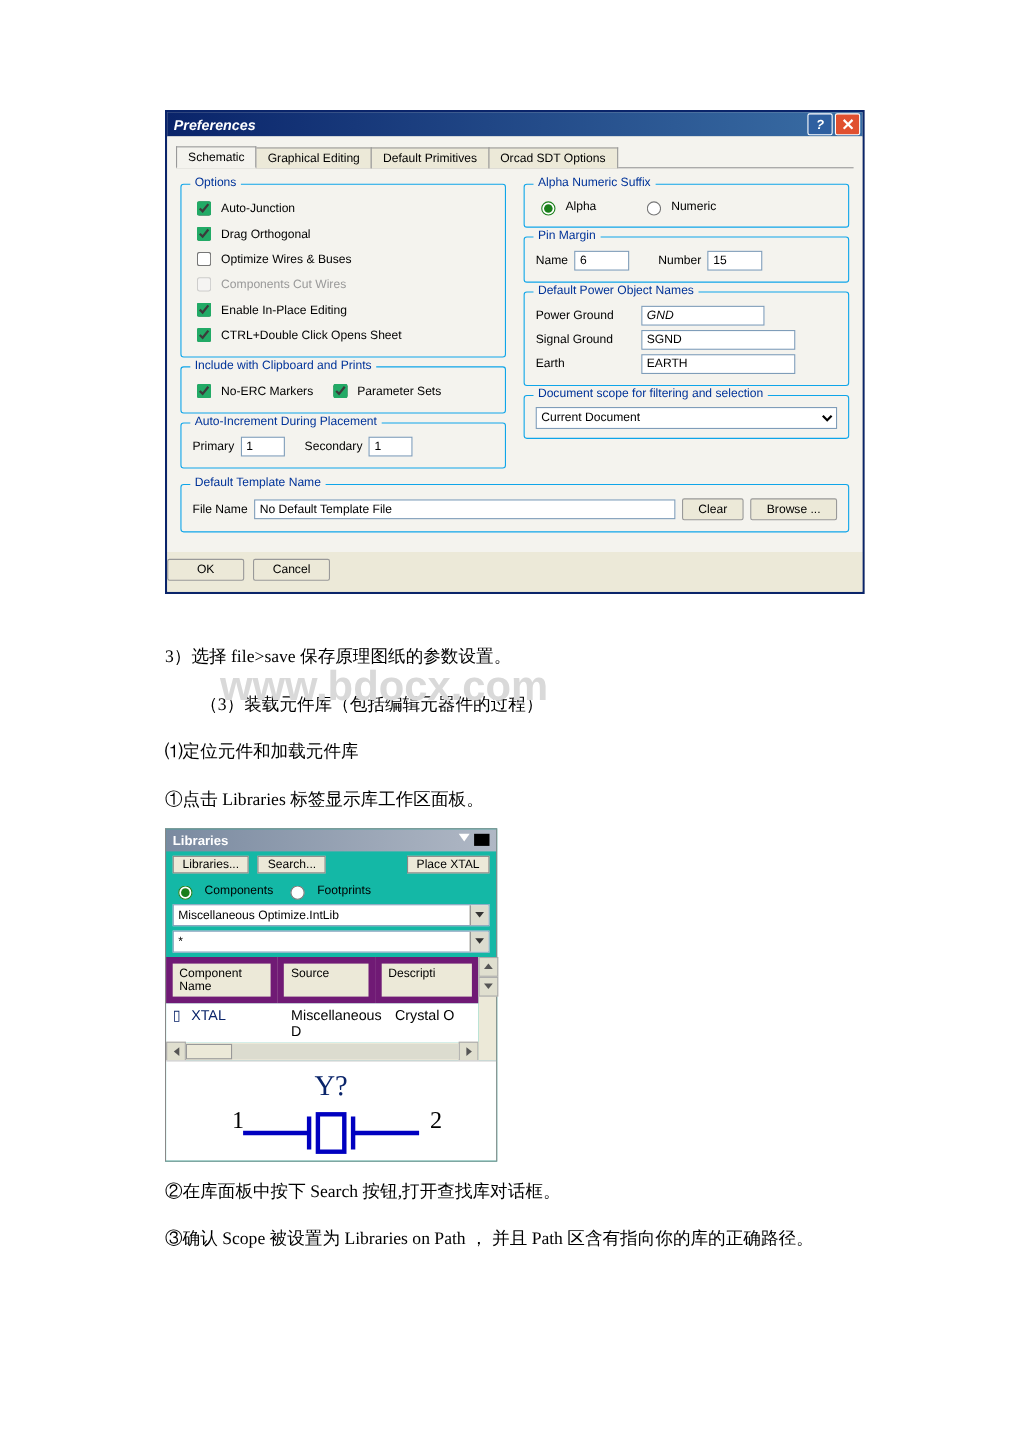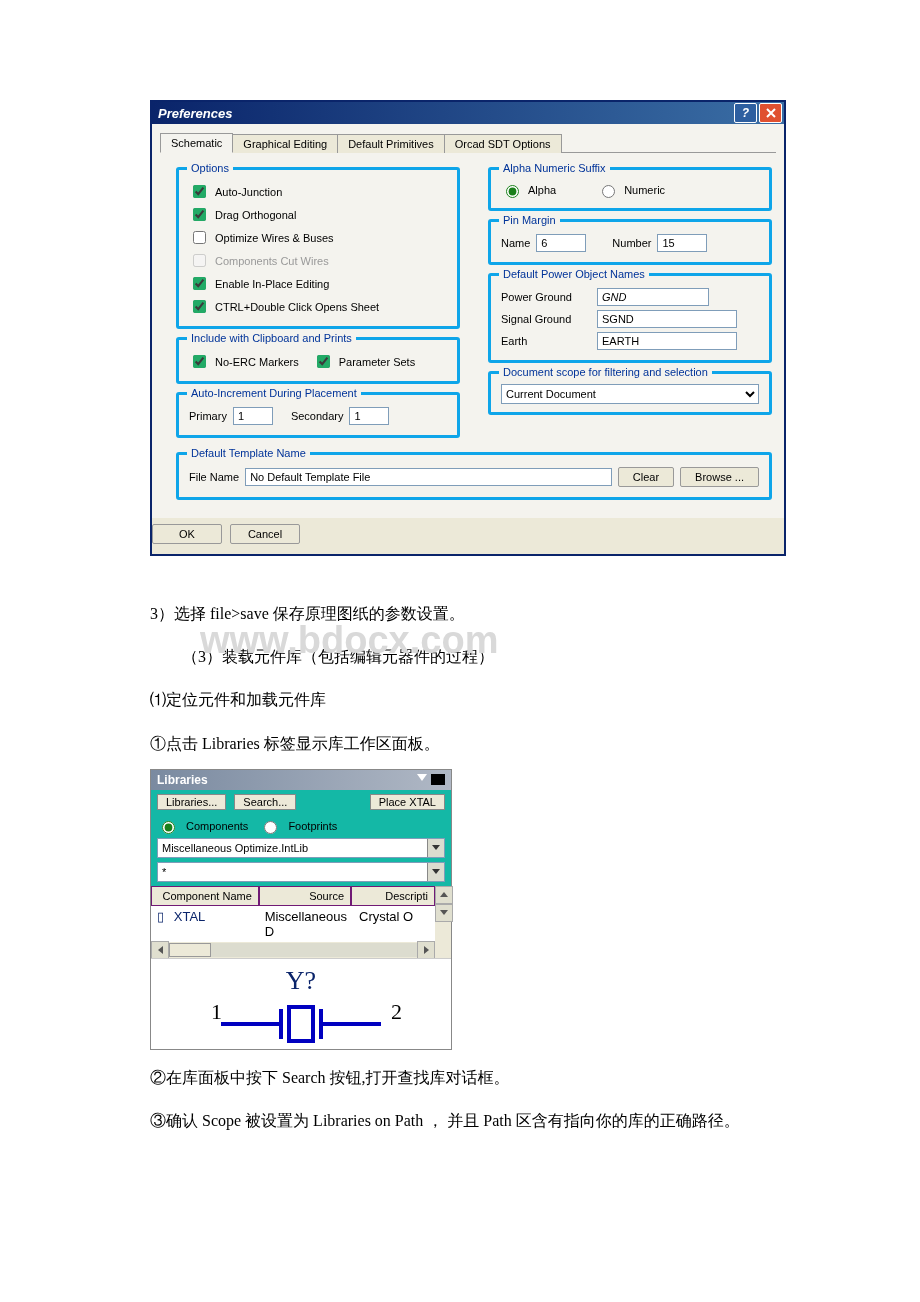--- a/index.html
+++ b/index.html
@@ -68,23 +68,23 @@
     top: 1px;
   }
   .tab.active {
     background: #f4f3ee;
     border-bottom: 1px solid #f4f3ee;
     z-index: 1;
   }
   
   .groupbox {
     position: relative;
-    border: 3px solid #0ea5e9;
+    border: 1px solid #0ea5e9;
     border-radius: 3px;
-    margin: 6px 4px 8px 16px;
+    margin: 6px 4px 8px 4px;
     padding: 10px 10px 8px 10px;
   }
   .groupbox .legend {
     position: absolute;
     top: -8px;
     left: 8px;
     background: #f4f3ee;
     padding: 0 4px;
     color: #003399;
   }
@@ -185,21 +185,21 @@
   }
   .lselect {
     flex:1; background:#fff; border:1px solid #7f9db9; padding:3px 18px 3px 4px; position:relative;
   }
   .lselect .arrowbtn {
     position:absolute; right:0; top:0; bottom:0; width:16px; background:#dcdccf; border-left:1px solid #888;
     display:flex;align-items:center;justify-content:center;
   }
   .lselect .arrowbtn:after { content:""; border-left:4px solid transparent;border-right:4px solid transparent;border-top:5px solid #333; }
   .colheader { display:flex; background:#ece9d8; font-size:11px;font-weight:normal; }
-  .colheader span{ padding:3px 6px; border:1px solid #701a75; flex:1;text-align:right; }
+  .colheader span{ padding:3px 6px; border:6px solid #701a75; flex:1; }
   .colheader span.small {flex:0 0 70px;}
   .listrow { display:flex; background:#fff; font-size:13px; }
   .listrow span { padding:3px 6px; flex:1; }
   .listrow span.small {flex:0 0 70px;}
   .listrow .sel { color:#0a246a; }
   .hscroll { height:16px; background: #ece9d8; display:flex; align-items:center; }
   .hscroll .arrow { width:16px;height:16px;background:#e0dfcf;border:1px solid #aaa;display:flex;align-items:center;justify-content:center; }
   .hscroll .arrow.left:after { content:""; border-top:4px solid transparent;border-bottom:4px solid transparent;border-right:5px solid #555; }
   .hscroll .arrow.right:after { content:""; border-top:4px solid transparent;border-bottom:4px solid transparent;border-left:5px solid #555; }
   .hscroll .track { flex:1; background:#dcdccf; height:14px; position:relative; }

